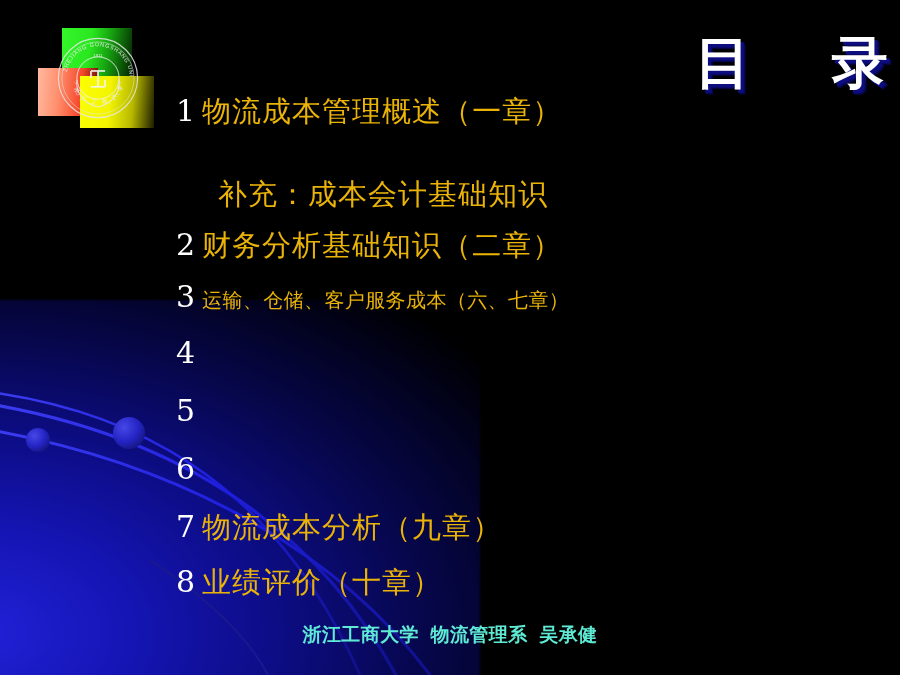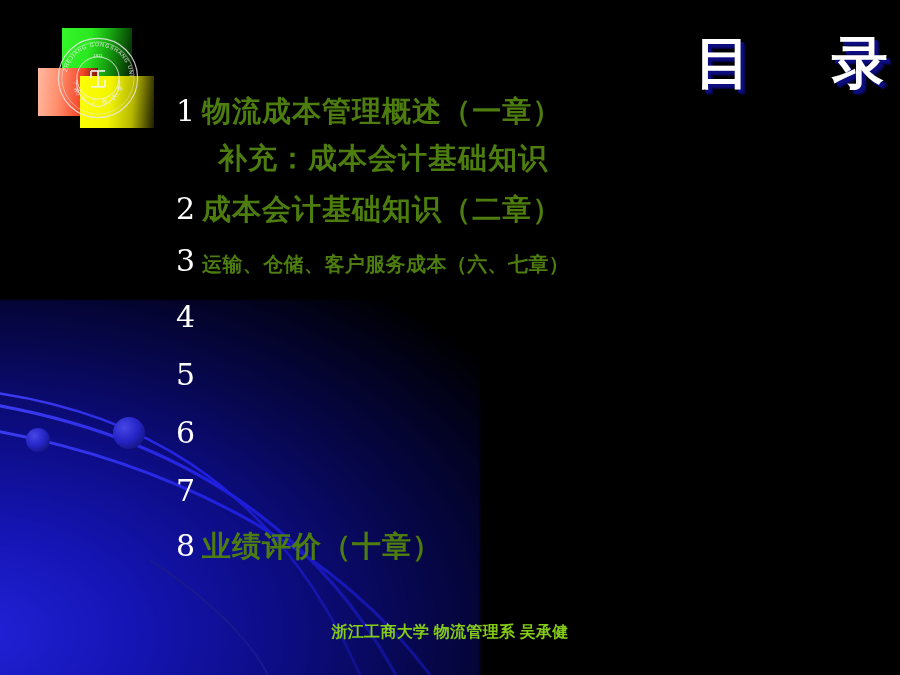--- a/index.html
+++ b/index.html
@@ -116,28 +116,28 @@
     font-family: "DejaVu Serif", "Liberation Serif", serif;
     font-size: 30px;
     font-weight: 400;
     line-height: 1;
     color: #ffffff;
     text-align: left;
   }
   .toc-label {
     font-family: "DejaVu Serif", "Liberation Serif", serif;
     font-size: 29px;
-    font-weight: 700;
+    font-weight: 400;
     letter-spacing: 0.035em;
-    color: #4d7c0f;
+    color: #eab308;
     line-height: 1;
   }
   
   .r1  { height: 48px; }
-  .r1b { height: 50px; }
+  .r1b { height: 50px; margin-top: 36px; }
   .r2  { height: 52px; }
   .r3  { height: 56px; }
   .r4  { height: 58px; }
   .r5  { height: 58px; }
   .r6  { height: 58px; }
   .r7  { height: 55px; }
   .r7b { height: 43px; }
   .r8  { height: 40px; }
 
   
@@ -150,24 +150,24 @@
   
   #footer {
     position: absolute;
     left: 0;
     right: 0;
     top: 622px;
     text-align: center;
     z-index: 5;
   }
   #footer .footer-text {
-    font-family: Liberation Serif, serif;
-    font-size: 16px;
+    font-family: Liberation Mono, monospace;
+    font-size: 19px;
     font-weight: 700;
-    color: #84cc16;
+    color: #5eead4;
     letter-spacing: 0.02em;
   }
 </style>
 </head>
 <body>
 
 <div id="slide">
 
   <div id="bg-decoration">
     <div class="bg-glow"></div>
@@ -255,21 +255,21 @@
       <span class="toc-label">物流成本管理概述（一章）</span>
     </div>
 
     <div class="toc-row sub r1b">
       <span class="toc-num"></span>
       <span class="toc-label">补充：成本会计基础知识</span>
     </div>
 
     <div class="toc-row r2">
       <span class="toc-num">2</span>
-      <span class="toc-label">成本会计基础知识（二章）</span>
+      <span class="toc-label">财务分析基础知识（二章）</span>
     </div>
 
     <div class="toc-row r3 row-wide">
       <span class="toc-num">3</span>
       <span class="toc-label">运输、仓储、客户服务成本（六、七章）</span>
     </div>
 
     <div class="toc-row r4">
       <span class="toc-num">4</span>
     </div>
@@ -277,20 +277,21 @@
     <div class="toc-row r5">
       <span class="toc-num">5</span>
     </div>
 
     <div class="toc-row r6">
       <span class="toc-num">6</span>
     </div>
 
     <div class="toc-row r7">
       <span class="toc-num">7</span>
+      <span class="toc-label">物流成本分析（九章）</span>
     </div>
 
 
     <div class="toc-row r8">
       <span class="toc-num">8</span>
       <span class="toc-label">业绩评价（十章）</span>
     </div>
 
   </div>
 

